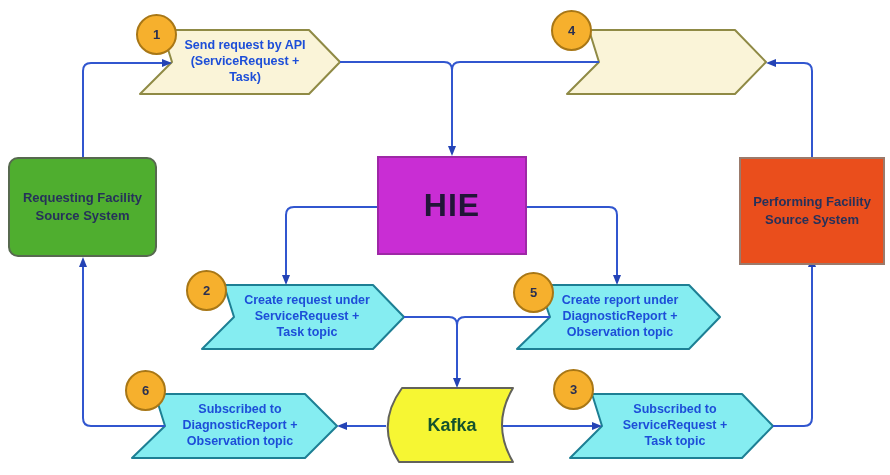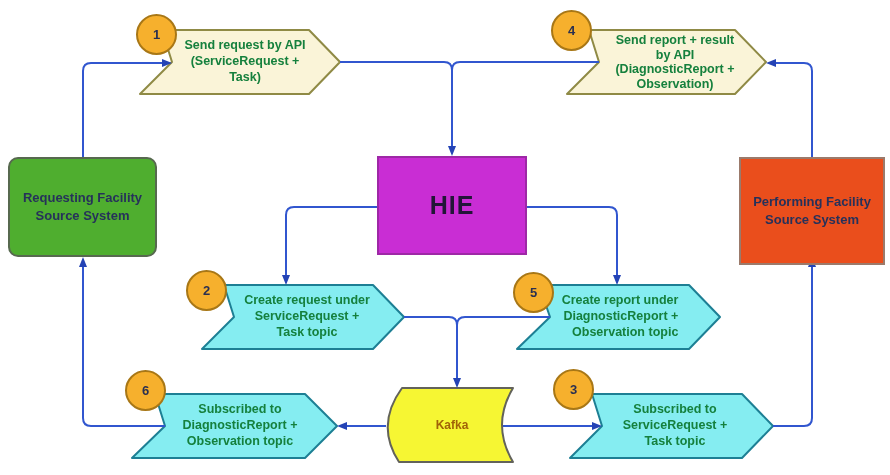--- a/index.html
+++ b/index.html
@@ -9,28 +9,28 @@
   }
   .layer{position:absolute;left:0;top:0;width:890px;height:475px;}
   .abs{position:absolute;}
   .flexc{display:flex;align-items:center;justify-content:center;text-align:center;}
   .pre{white-space:pre-line;}
   
   .sys{border:2px solid;box-sizing:border-box;font-size:13px;font-weight:700;line-height:1.35;}
   .sys.requesting{left:8px;top:157px;width:149px;height:100px;background:#4fae2f;border-color:#57694f;border-radius:10px;}
   .sys.performing{left:739px;top:157px;width:146px;height:108px;background:#ea4e1c;border-color:#9b7a6b;}
   .sys.hie{left:377px;top:156px;width:150px;height:99px;background:#c92dd4;border-color:#9e28a6;
-           font-size:25px;font-weight:800;letter-spacing:1px;color:#221538;}
+           font-size:32px;font-weight:800;letter-spacing:1px;color:#221538;}
   
-  .step-label{font-size:12.5px;font-weight:700;line-height:1.27;color:#15803d;}
+  .step-label{font-size:12.5px;font-weight:700;line-height:1.27;color:#1d4ed8;}
   .step-label.tight{line-height:1.16;}
   
   .badge{width:41px;height:41px;border-radius:50%;background:#f6b02d;border:2px solid #a87716;
          box-sizing:border-box;font-size:13px;font-weight:800;color:#2b3050;z-index:5;}
-  .kafka-label{font-size:12px;font-weight:800;color:#a16207;}
+  .kafka-label{font-size:18px;font-weight:800;color:#14532d;}
 </style>
 </head>
 <body>
 
 <div class="canvas">
 
   <svg class="layer" width="890" height="475" viewBox="0 0 890 475">
     <defs>
       <marker id="ah" viewBox="0 0 12 12" refX="5" refY="6" markerWidth="12" markerHeight="12" markerUnits="userSpaceOnUse" orient="auto">
         <path d="M1,2 L11,6 L1,10 Z" fill="#2443b5"></path>
@@ -72,28 +72,24 @@
   </div>
   <div class="abs flexc sys hie">
     <div>HIE</div>
   </div>
 
   <div class="abs flexc kafka-label" style="left:392px;top:402px;width:120px;height:46px;">Kafka</div>
 
   <div class="abs flexc step-label pre" style="left:152px;top:30px;width:186px;height:64px;">Send request by API
 (ServiceRequest +
 Task)</div>
-  <div class="abs flexc step-label pre tight" style="left:587px;top:30px;width:176px;height:64px;">Send report + result
-by API
-(DiagnosticReport +
-Observation)</div>
   <div class="abs flexc step-label pre" style="left:214px;top:285px;width:186px;height:64px;">Create request under
 ServiceRequest +
 Task topic</div>
-  <div class="abs flexc step-label pre" style="left:529px;top:285px;width:182px;height:64px;text-align:right;">Create report under
+  <div class="abs flexc step-label pre" style="left:529px;top:285px;width:182px;height:64px;">Create report under
 DiagnosticReport +
 Observation topic</div>
   <div class="abs flexc step-label pre" style="left:582px;top:394px;width:186px;height:64px;">Subscribed to
 ServiceRequest +
 Task topic</div>
   <div class="abs flexc step-label pre" style="left:145px;top:394px;width:190px;height:64px;">Subscribed to
 DiagnosticReport +
 Observation topic</div>
 
   <div class="abs flexc badge" style="left:136px;top:14px;">1</div>

